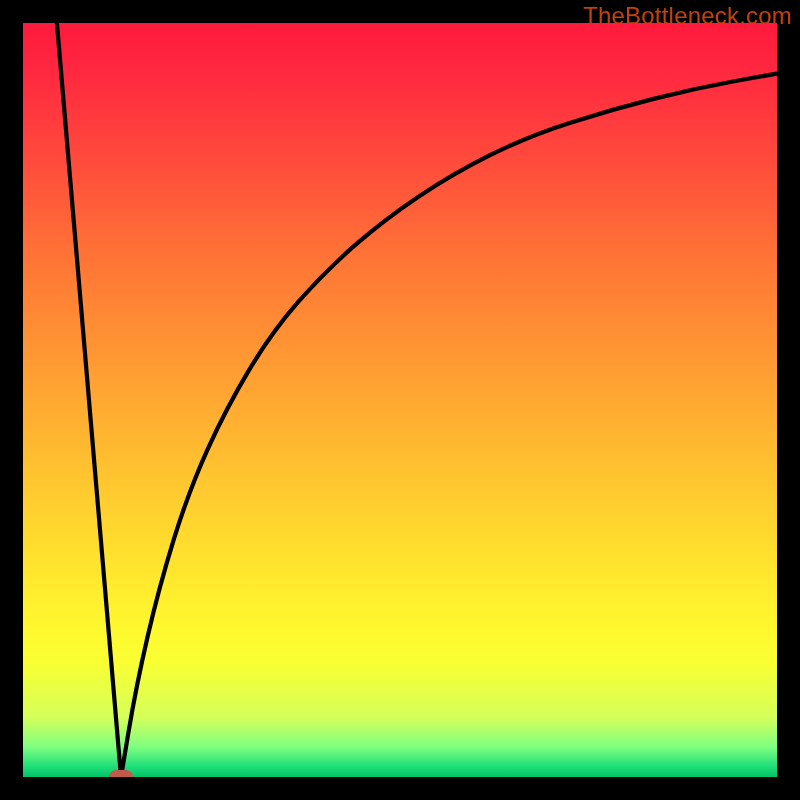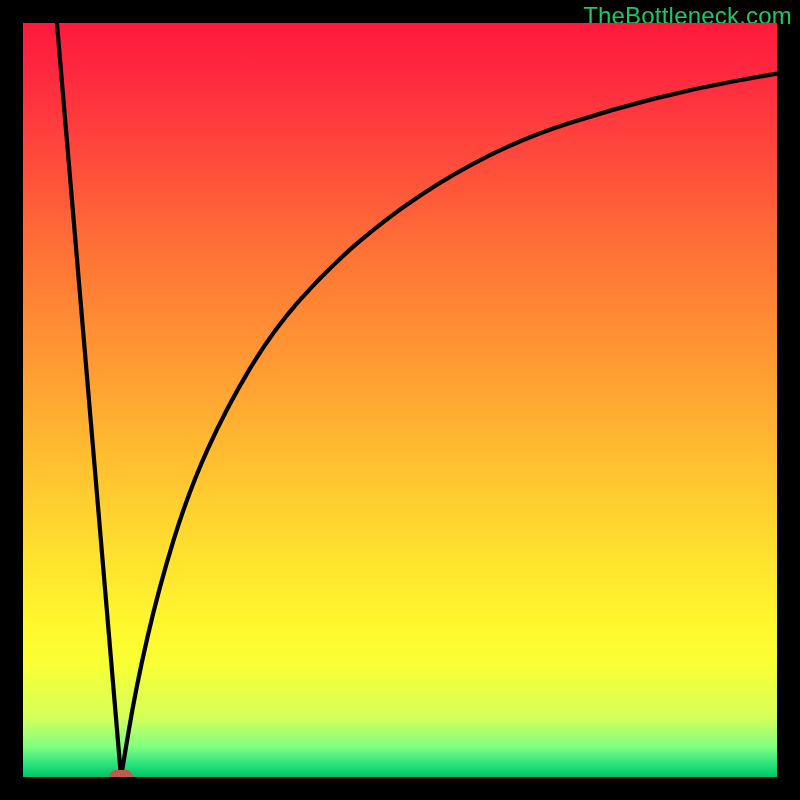--- a/index.html
+++ b/index.html
@@ -37,21 +37,21 @@
       #00c268 100%
     );
   }
   .watermark {
     position: absolute;
     top: 2px;
     right: 8px;
     font-family: Arial, Helvetica, sans-serif;
     font-size: 24px;
     font-weight: 500;
-    color: #22c55e;
+    color: #c2410c;
     letter-spacing: 0.2px;
   }
   svg.curve {
     position: absolute;
     left: 0; top: 0;
     width: 754px;
     height: 754px;
   }
   .marker {
     position: absolute;

